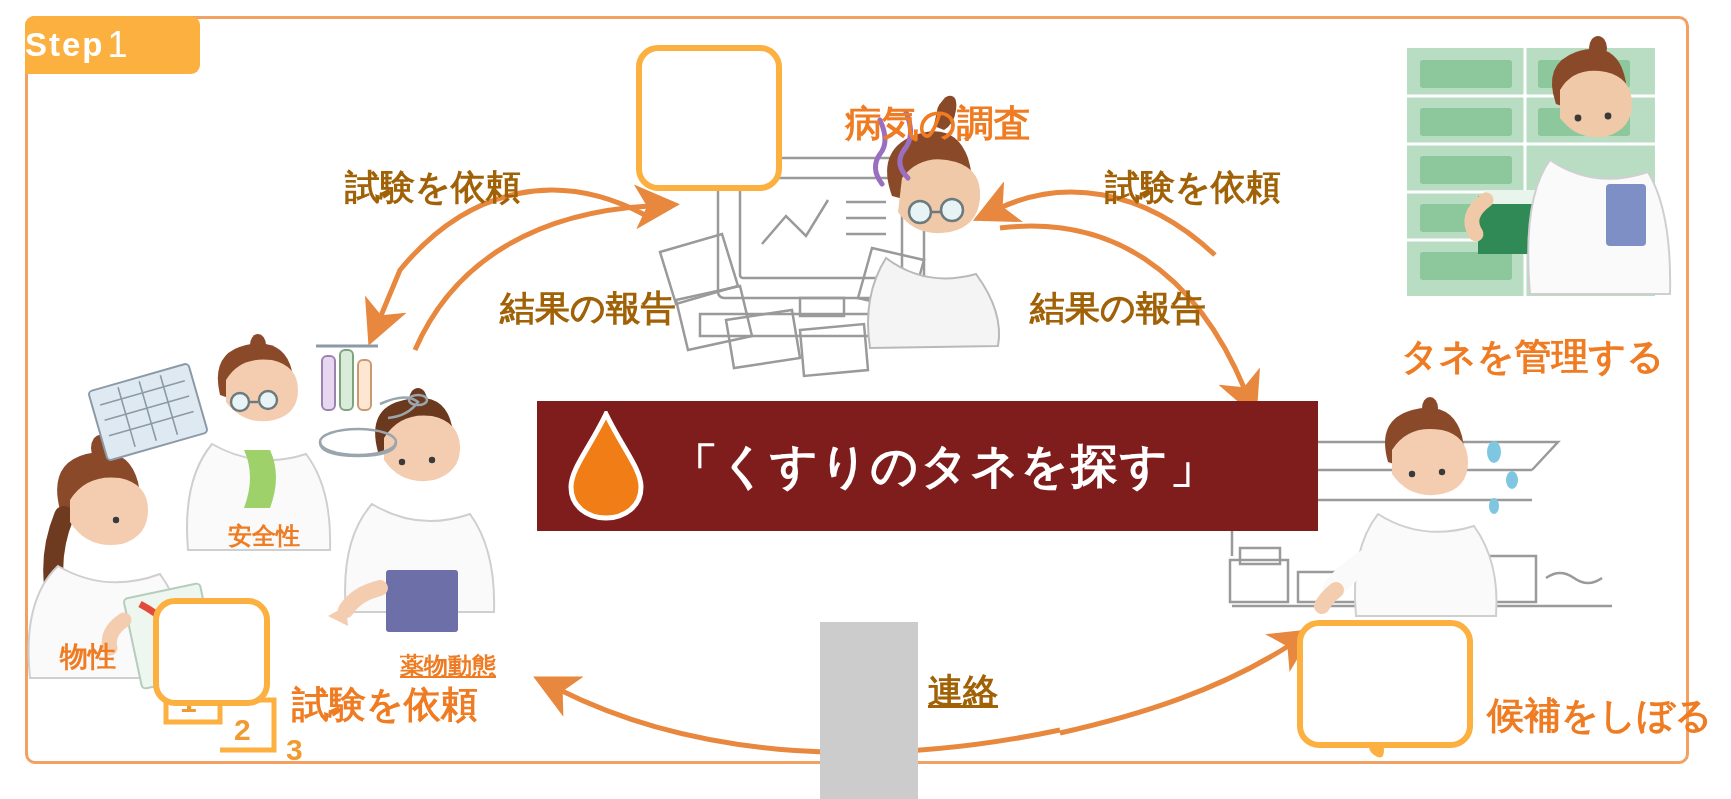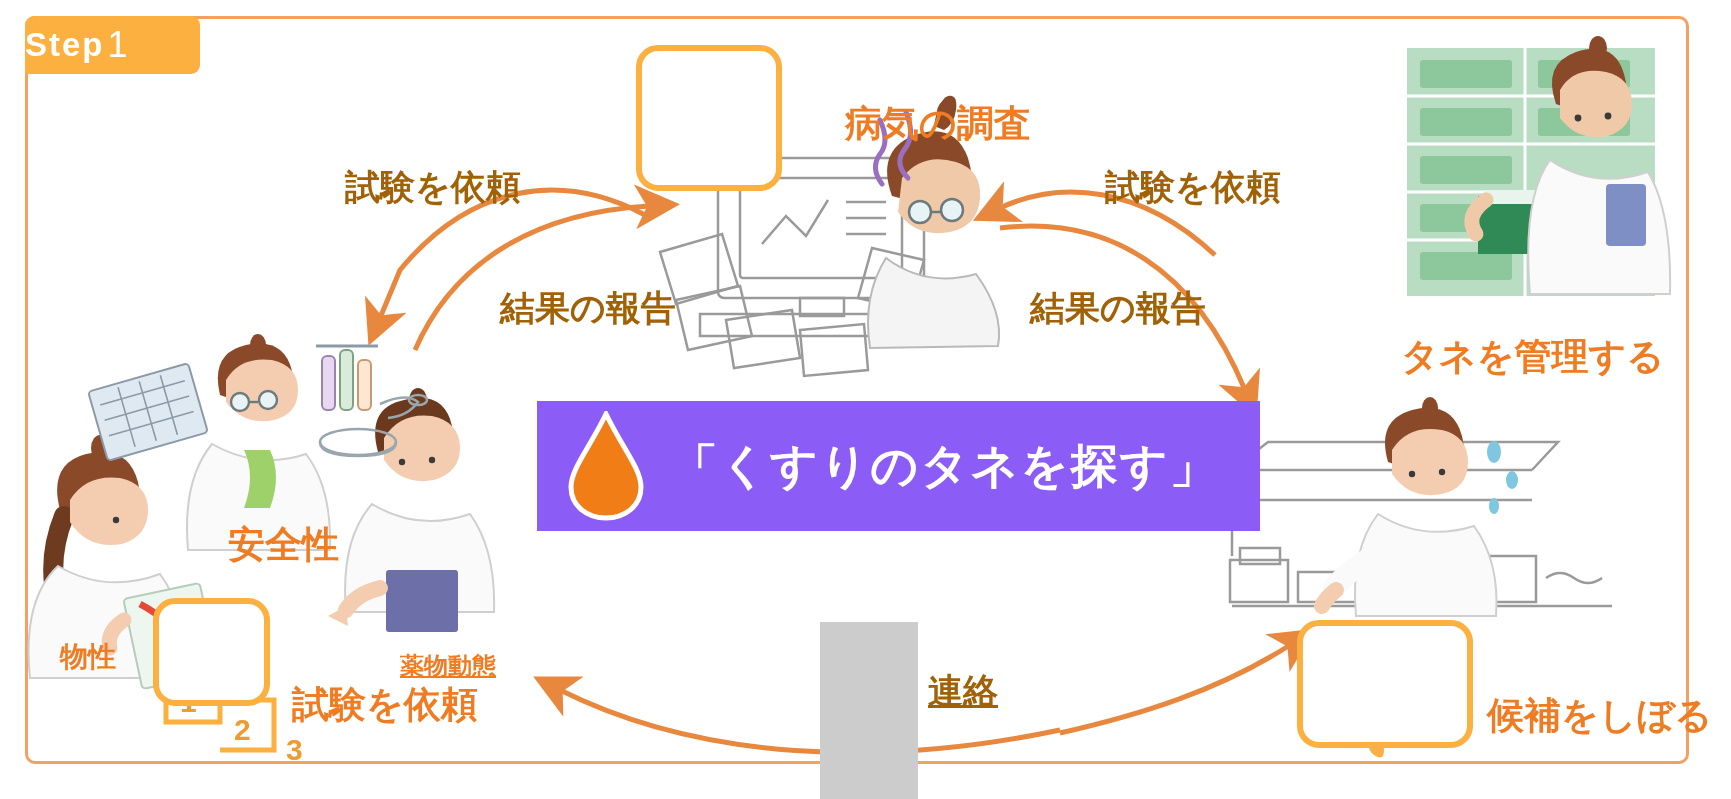--- a/index.html
+++ b/index.html
@@ -10,22 +10,22 @@
   #card{position:absolute;left:25px;top:16px;width:1664px;height:748px;
         border:3px solid #f3a063;border-radius:10px;background:#fff;box-sizing:border-box;}
 
   
   #step-badge{position:absolute;left:25px;top:16px;width:175px;height:58px;
       background:#fbb040;border-radius:9px 9px 9px 0;display:flex;align-items:center;
       justify-content:flex-start;color:#fff;font-size:33px;font-weight:600;letter-spacing:2px;}
   #step-badge .num{font-size:36px;font-weight:400;margin-left:3px;}
 
   
-  #center-banner{position:absolute;left:537px;top:401px;width:723px;height:130px;
-      background:#8b5cf6;display:flex;align-items:center;}
+  #center-banner{position:absolute;left:537px;top:401px;width:781px;height:130px;
+      background:#7f1d1d;display:flex;align-items:center;}
   #center-banner .drop{width:78px;height:110px;margin-left:30px;flex:0 0 auto;position:relative;}
   #center-banner .banner-text{color:#ffffff;font-size:47px;font-weight:700;
       letter-spacing:2px;margin-left:26px;white-space:nowrap;}
 
   
   .lbl{position:absolute;white-space:nowrap;font-weight:700;}
   .lbl.purple{color:#a16207;}
   .lbl.orange{color:#ef7c22;}
 
   
@@ -265,16 +265,16 @@
 <div class="lbl purple" style="left:1105px;top:164px;font-size:35px;">試験を依頼</div>
 <div class="lbl purple" style="left:1030px;top:285px;font-size:35px;">結果の報告</div>
 <div class="lbl purple" style="left:928px;top:668px;font-size:35px;text-decoration:underline;">連絡</div>
 
 <div class="lbl orange" style="left:845px;top:78px;font-size:37px;margin-top:21px;">病気の調査</div>
 <div class="lbl orange" style="left:1401px;top:332px;font-size:37px;font-family:Liberation Mono, monospace;">タネを管理する</div>
 <div class="lbl orange" style="left:1487px;top:666px;font-size:37px;margin-top:25px;">候補をしぼる</div>
 <div class="lbl orange" style="left:292px;top:680px;font-size:37px;">試験を依頼</div>
 
 <div class="lbl orange" style="left:60px;top:638px;font-size:28px;">物性</div>
-<div class="lbl orange" style="left:228px;top:520px;font-size:37px;">安全性</div>
+<div class="lbl orange" style="left:228px;top:520px;font-size:24px;">安全性</div>
 <div class="lbl orange" style="left:400px;top:650px;font-size:24px;text-decoration:underline;">薬物動態</div>
 
 <div id="grey-bar"></div>
 
 </body></html>

